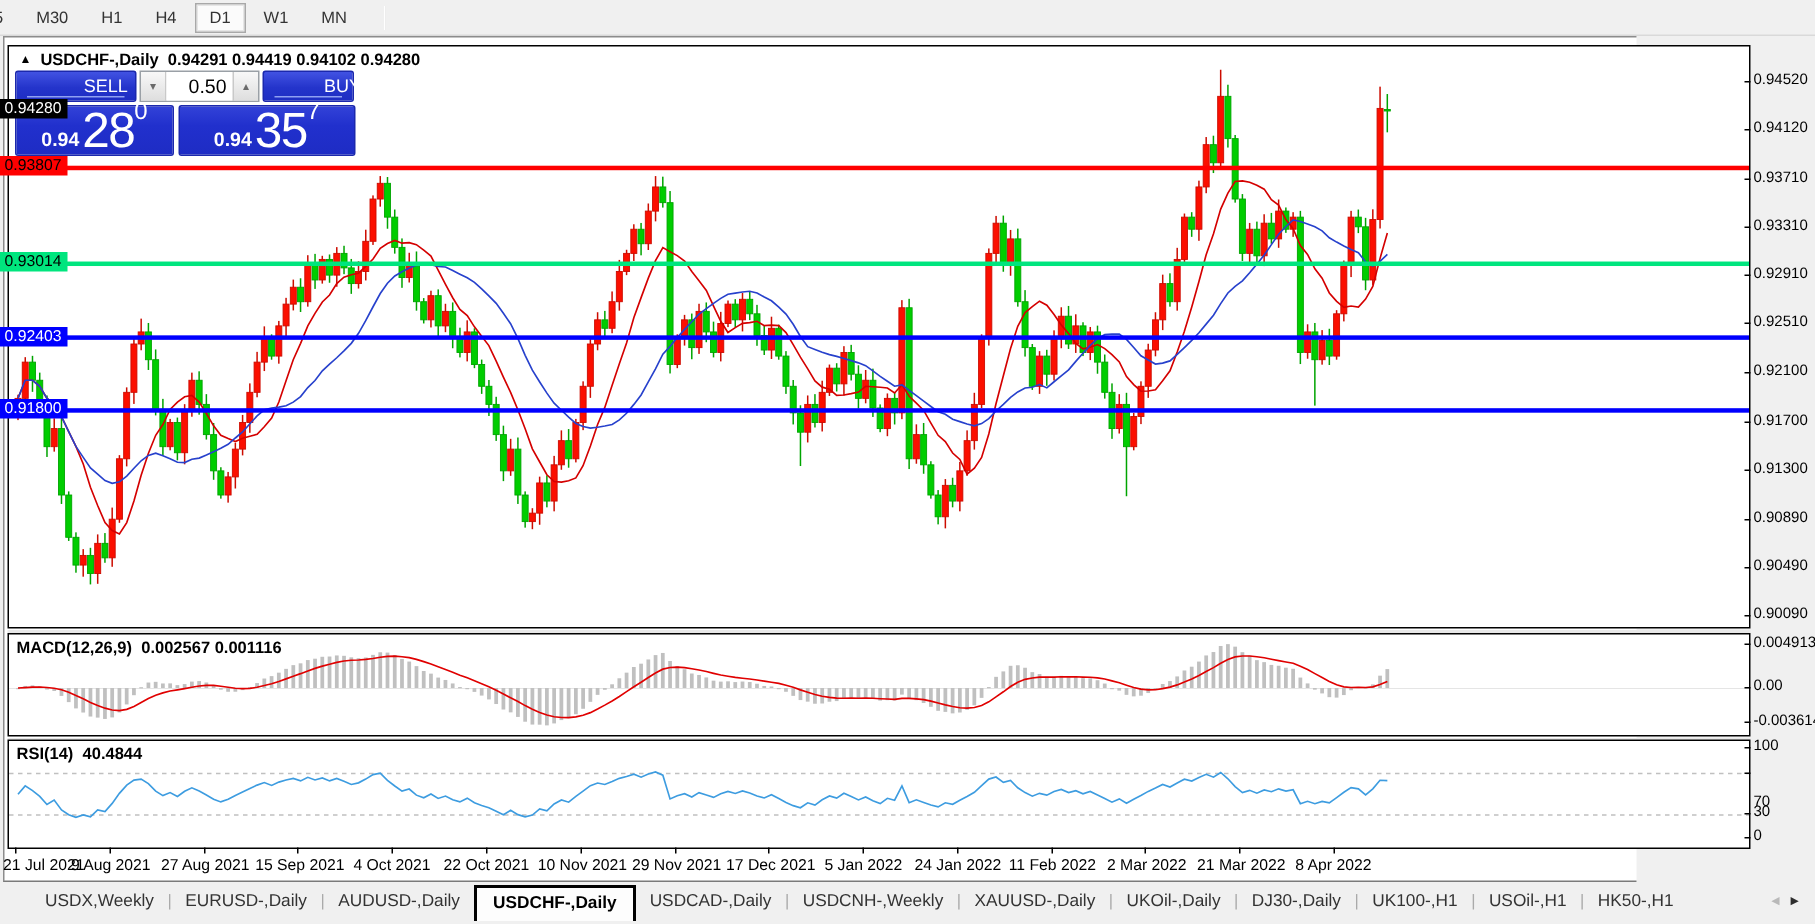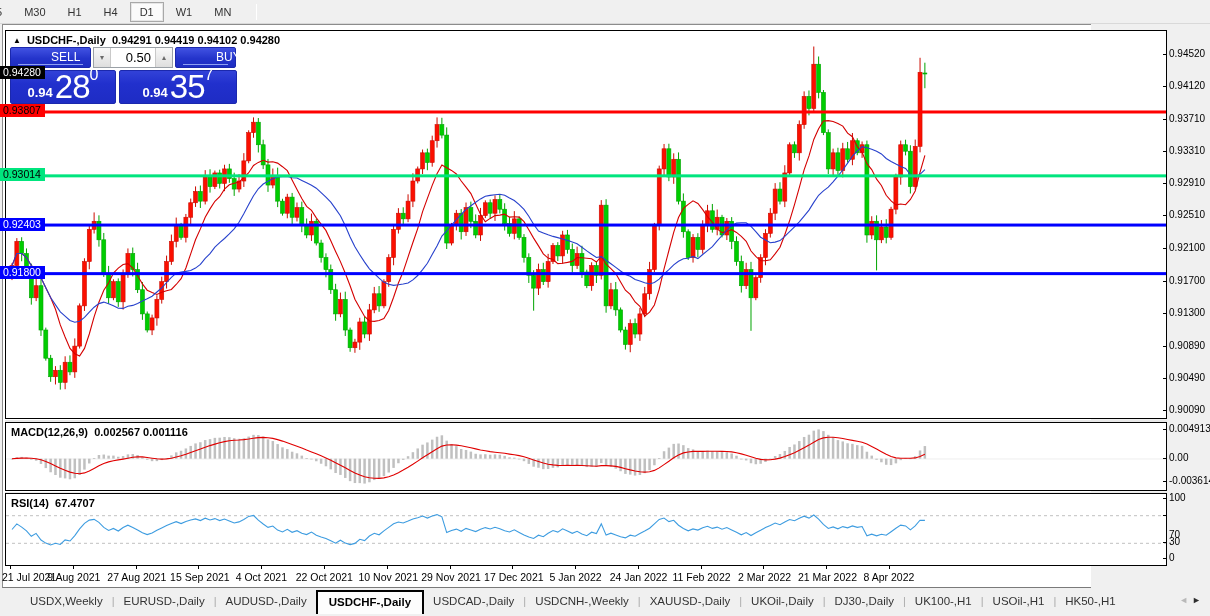--- a/index.html
+++ b/index.html
@@ -19,21 +19,21 @@
   .pane { position:absolute; background:#fff; border:1px solid #000; }
   .pane svg { position:absolute; left:0; top:0; }
   .splitter { position:absolute; left:2px; width:1162px; height:3px; background:#e8e8e8; }
   
   .pane-label { position:absolute; font-size:11px; font-weight:bold; color:#000; white-space:nowrap; }
   .collapse { font-size:8px; margin-right:6px; position:relative; top:-1px; }
   
   .trade { position:absolute; left:10px; top:47px; width:227px; }
   .trade-row1 { display:flex; height:21px; }
   .btn-blue { background:linear-gradient(#4152e2,#2434cb 55%,#1e2dc2); color:#fff; font-size:12px;
-    text-align:left; line-height:19px; border:1px solid #1b28ad; border-radius:2px; position:relative; cursor:pointer;padding-left:40px; }
+    text-align:center; line-height:19px; border:1px solid #1b28ad; border-radius:2px; position:relative; cursor:pointer;padding-left:40px; }
   .btn-blue::after { content:""; position:absolute; left:7px; right:7px; bottom:2px; height:1px; background:#8fa0f2; }
   .sell-btn { width:81px; }
   .buy-btn  { width:61px; }
   .vol-group { width:80px; margin:0 2px; display:flex; border:1px solid #9aa0a6; background:#fff; }
   .spin { width:17px; background:linear-gradient(#f8f8f8,#dedede); color:#6a6a6a; font-size:8px;
     text-align:center; line-height:19px; cursor:pointer; }
   .spin.dn { border-right:1px solid #c9c9c9; }
   .spin.up { border-left:1px solid #c9c9c9; }
   .vol-input { width:44px; border:none; outline:none; text-align:right; font-size:13px; padding-right:4px;
     font-family:"Liberation Sans",sans-serif; color:#000; }
@@ -680,21 +680,21 @@
     <span>0.94291 0.94419 0.94102 0.94280</span>
   </div>
 
   <div class="pane-label" style="left:8px; top:401px;">
     <span>MACD(12,26,9)</span>&nbsp;
     <span>0.002567 0.001116</span>
   </div>
 
   <div class="pane-label" style="left:8px; top:472px;">
     <span>RSI(14)</span>&nbsp;
-    <span>67.4707</span>
+    <span>40.4844</span>
   </div>
 </div>
 
 <div class="trade">
   <div class="trade-row1">
     <div class="btn-blue sell-btn">SELL</div>
     <div class="vol-group">
       <div class="spin dn">▾</div>
       <input class="vol-input" value="0.50" style="">
       <div class="spin up">▴</div>

